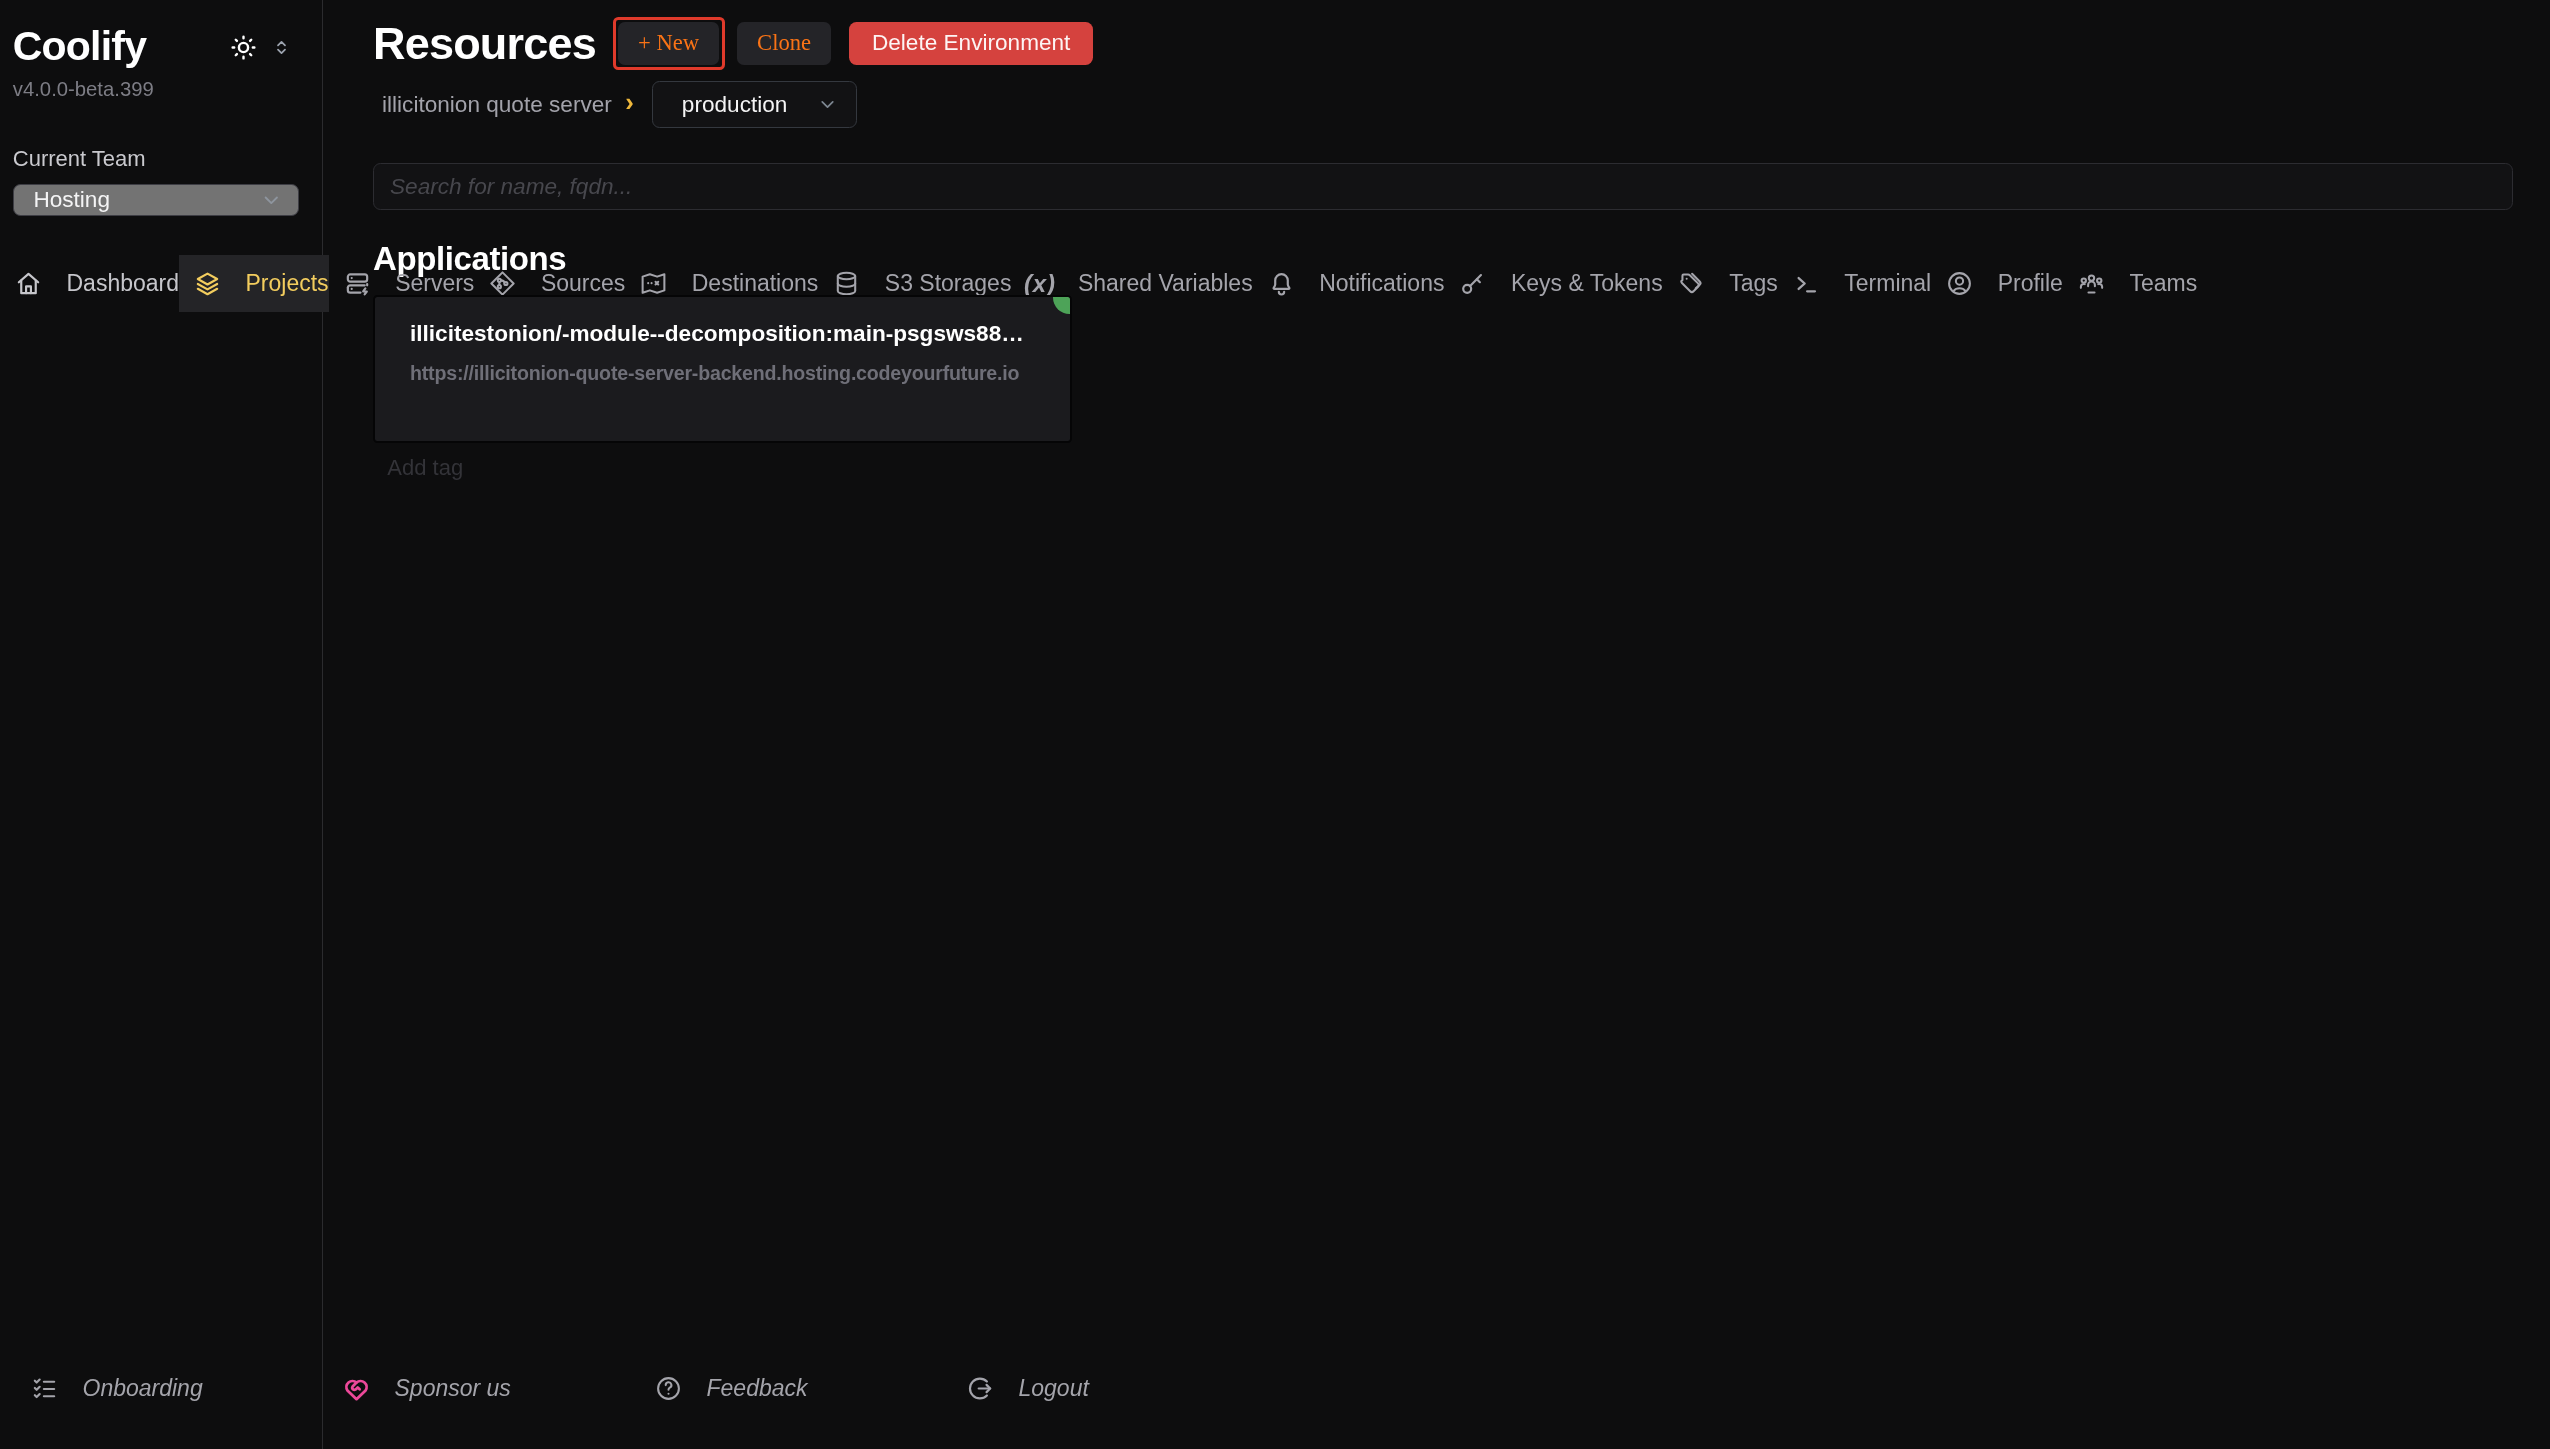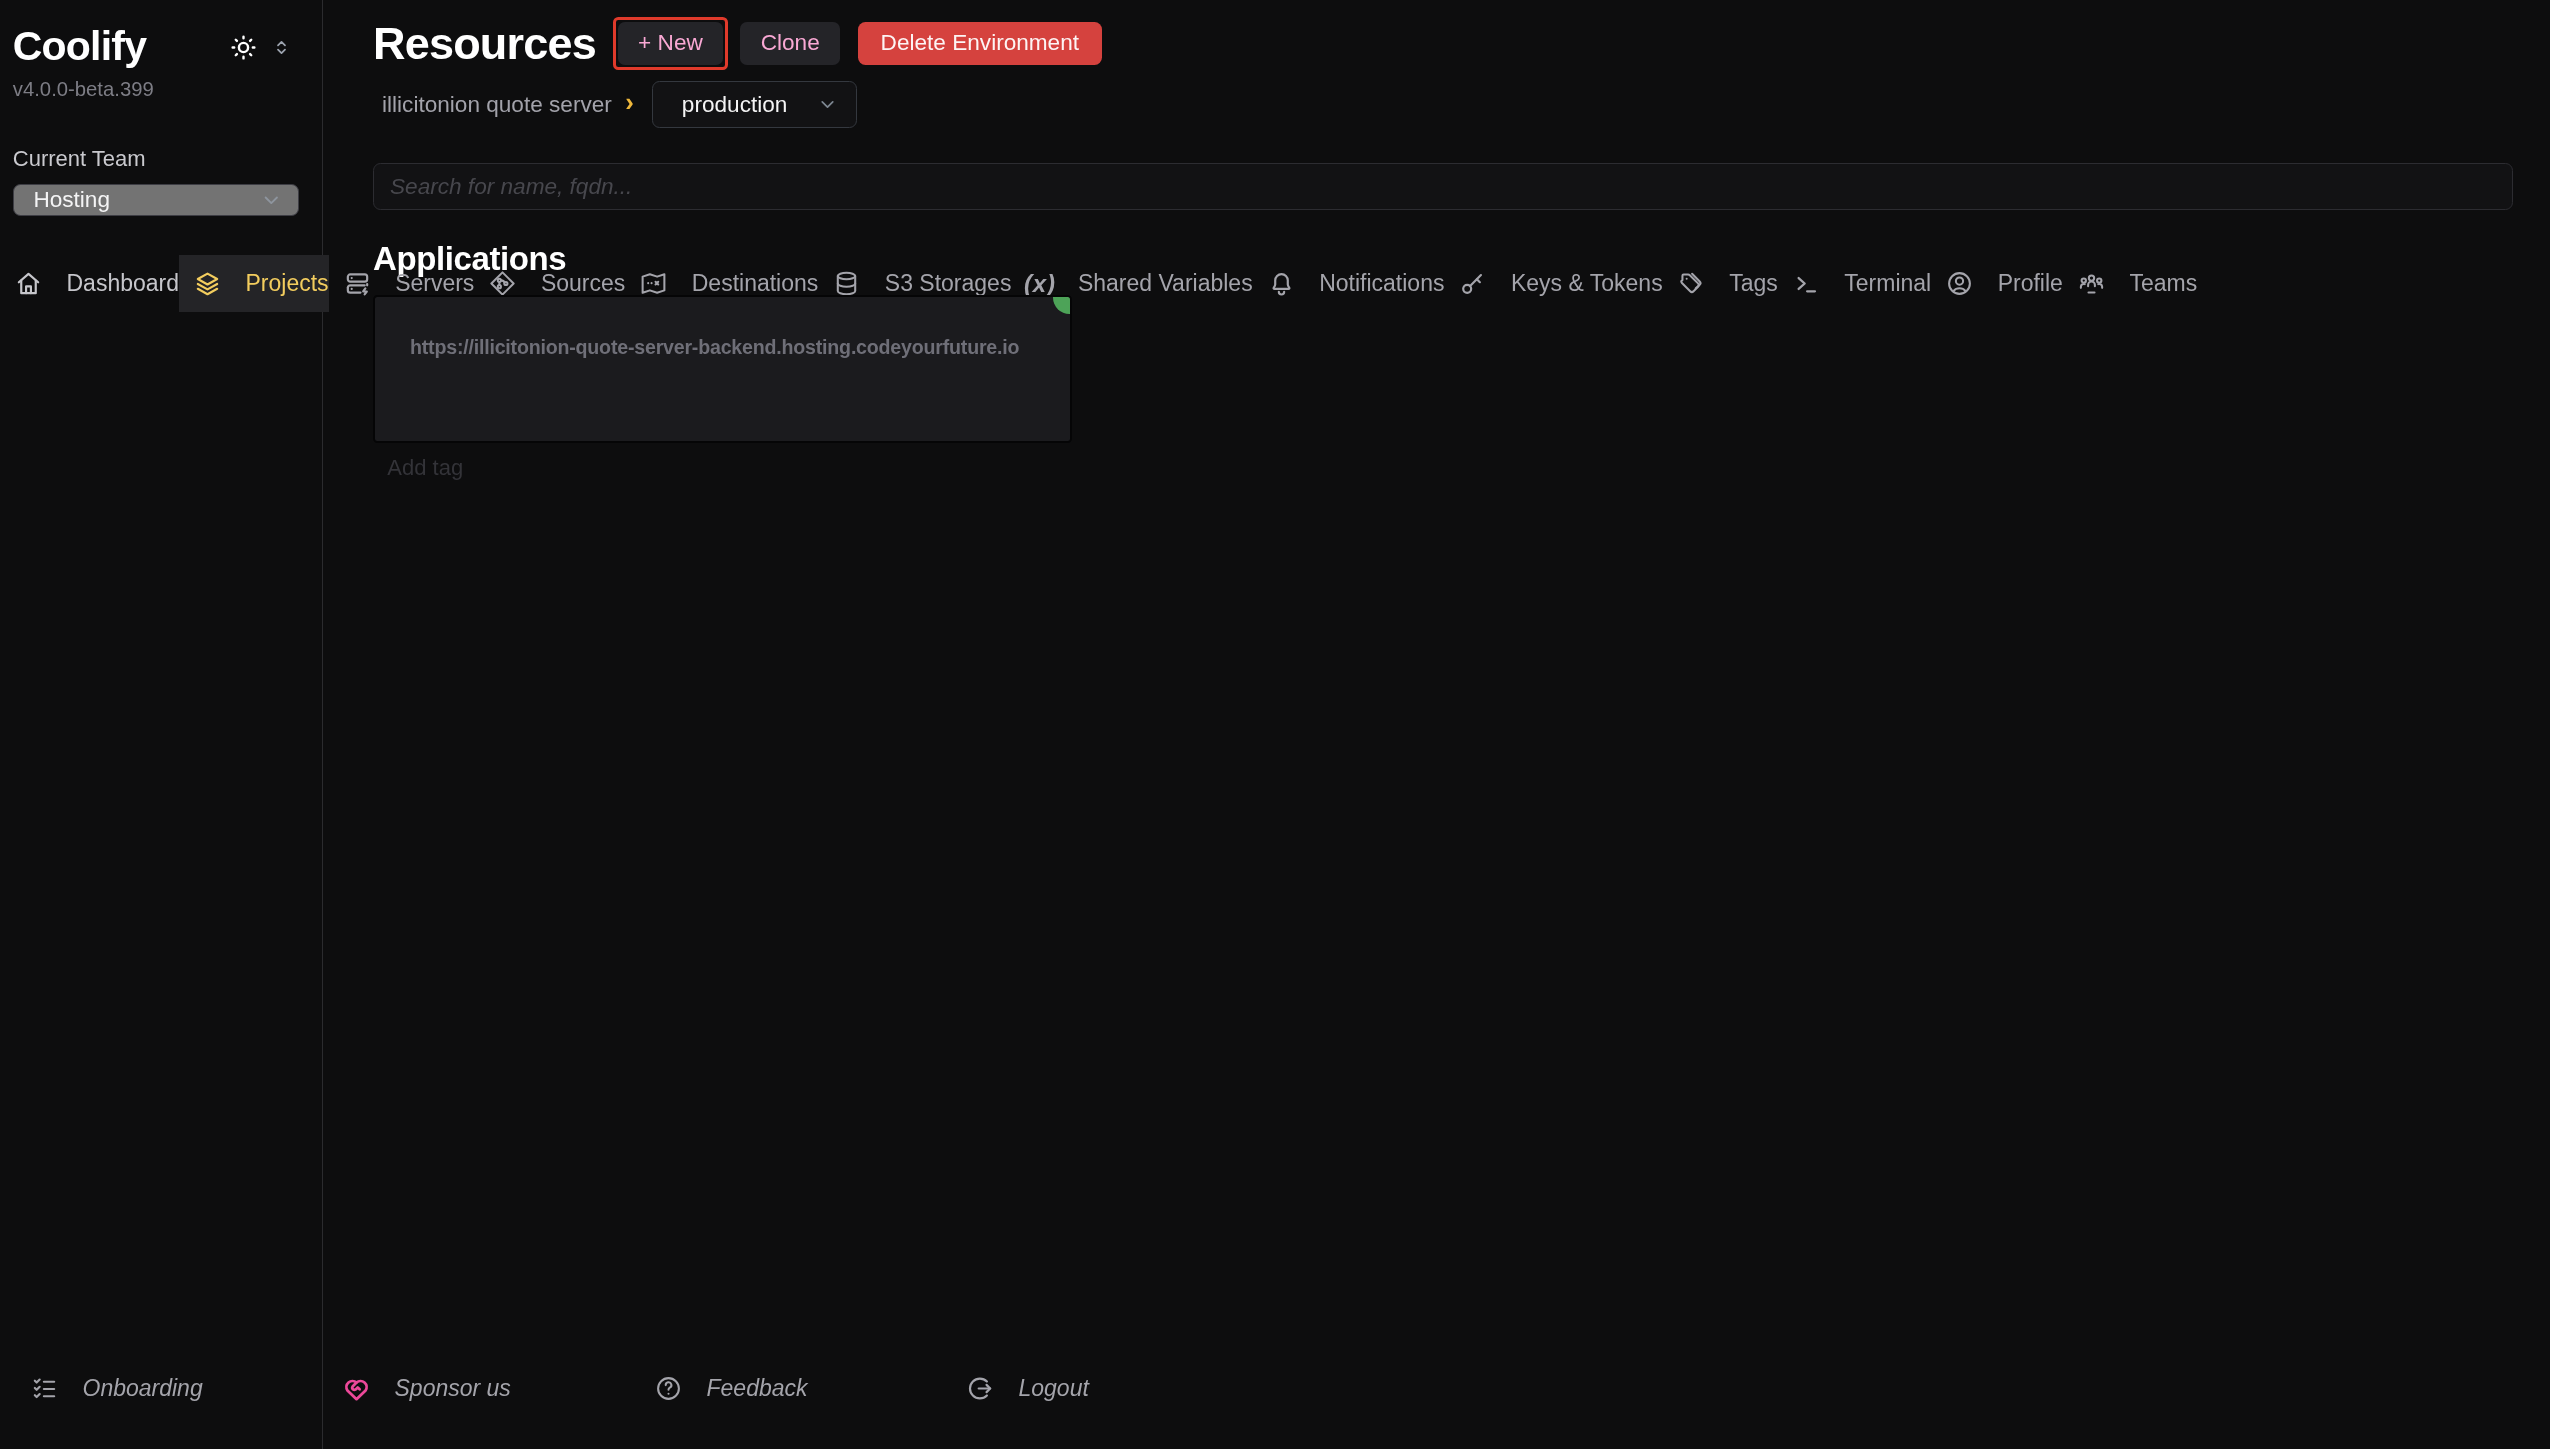--- a/index.html
+++ b/index.html
@@ -52,21 +52,21 @@
 
   
   .main { flex: 1; padding: 16.6px 37px 0 50px; background: #0d0d0e; }
   .header-row { display: flex; align-items: center; }
   .page-title { font-size: 45px; font-weight: 800; margin: 0; letter-spacing: -0.8px; line-height: 1; }
   .new-wrap { border: 3.8px solid #e03a2b; border-radius: 5.3px; padding: 2.3px; margin-left: 16.6px; flex: none; }
   .btn {
     font-family: inherit; font-size: 22.6px; border: none; border-radius: 6.8px;
     height: 43px; padding: 0 20.3px; cursor: pointer; line-height: 1; white-space: nowrap;
   }
-  .btn.dark { background: #242428; color: #f9a8d4; }
+  .btn.dark { background: #242428; color: #f97316; font-family: Liberation Serif, serif; }
   .btn.danger { background: #d5423e; color: #fdf4f4; border-radius: 7.5px; padding: 0 22.6px; margin-left: 18px; }
   .btn-clone { margin-left: 12px; }
 
   .breadcrumb { display: flex; align-items: center; margin-top: 11.3px; gap: 13.5px; margin-left: 9px; }
   .crumb { font-size: 22.6px; color: #a2a2aa; cursor: pointer; }
   .crumb-sep { font-size: 25.6px; color: #eeb73b; font-weight: 700; line-height: 1; margin-top: -4.5px; }
   .env-select {
     width: 205px; height: 47px; background: #121214; border: 0.8px solid #34383f; border-radius: 7.5px;
     display: flex; align-items: center; justify-content: space-between;
     padding: 0 18px 0 29px; font-size: 22.6px; color: #f4f4f5; cursor: pointer; margin-left: 4.5px;
@@ -324,20 +324,21 @@
           </svg>
       </div>
     </div>
 
     <input class="search" type="text" placeholder="Search for name, fqdn..." style="">
 
     <h2 class="section-title">Applications</h2>
 
     <div class="app-card">
       <div class="app-status"></div>
+      <div class="app-name">illicitestonion/-module--decomposition:main-psgsws88…</div>
       <div class="app-url">https://illicitonion-quote-server-backend.hosting.codeyourfuture.io</div>
     </div>
 
     <div class="add-tag">Add tag</div>
 
   </main>
 </div>
 
 
 </body></html>

